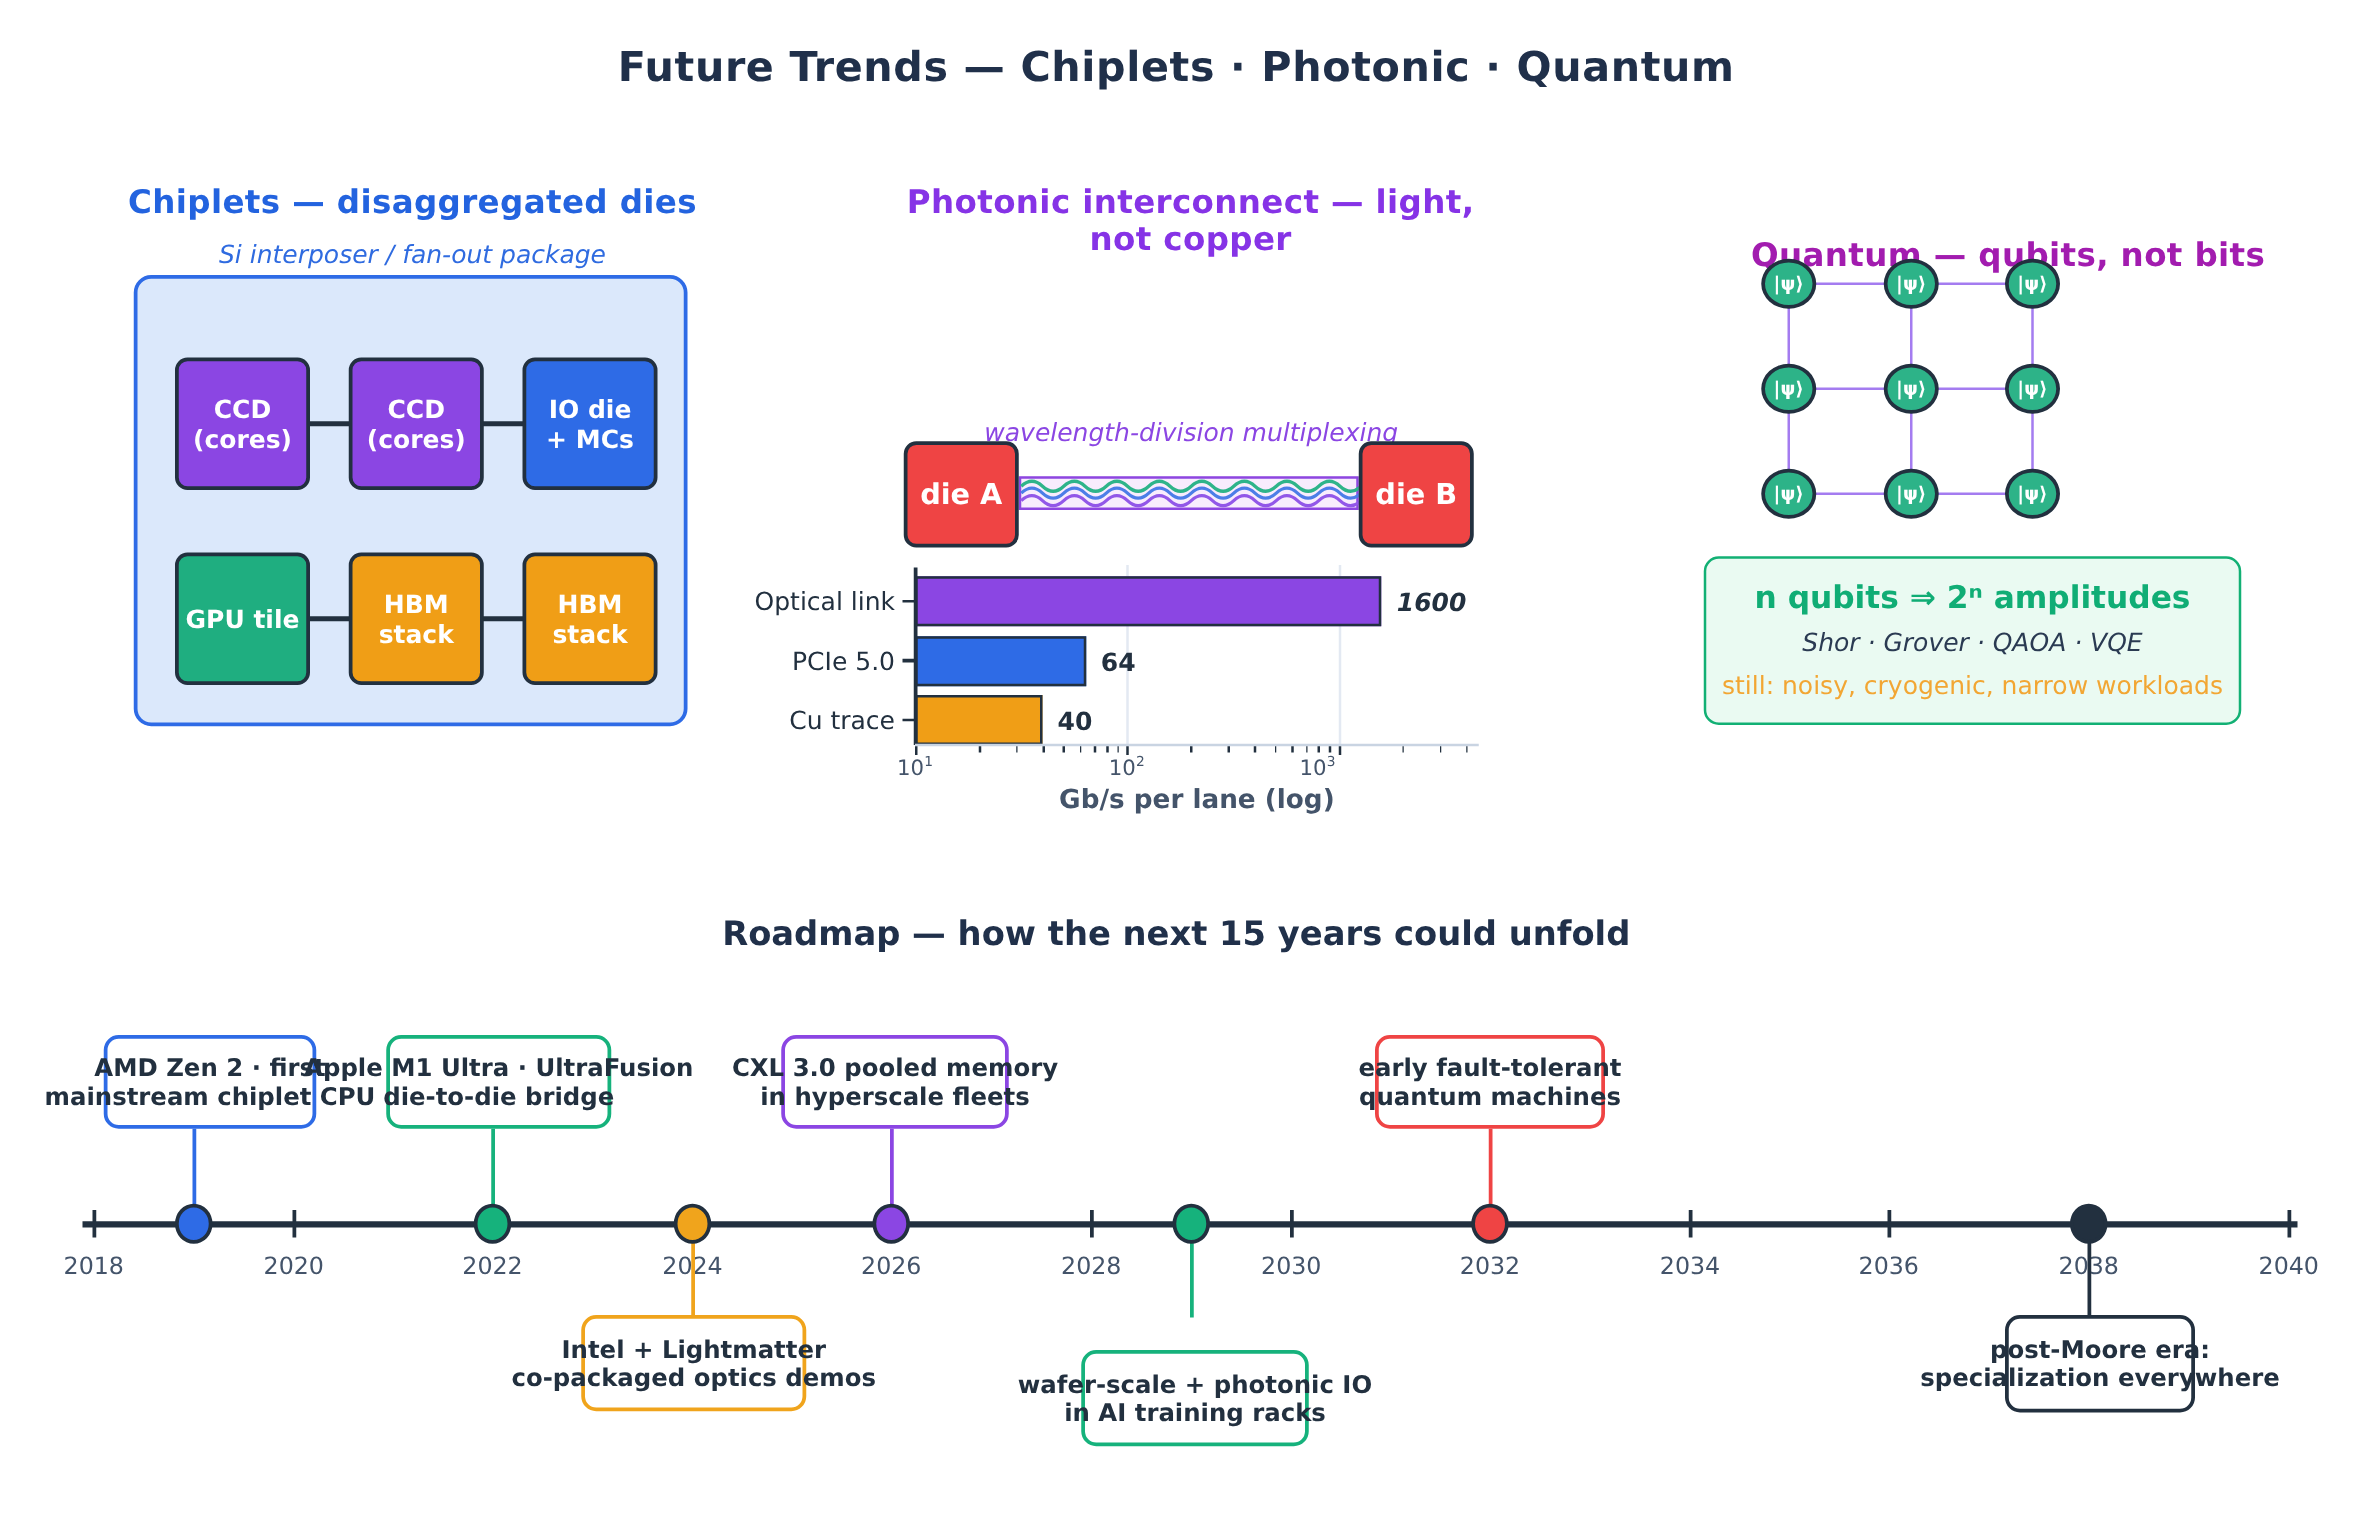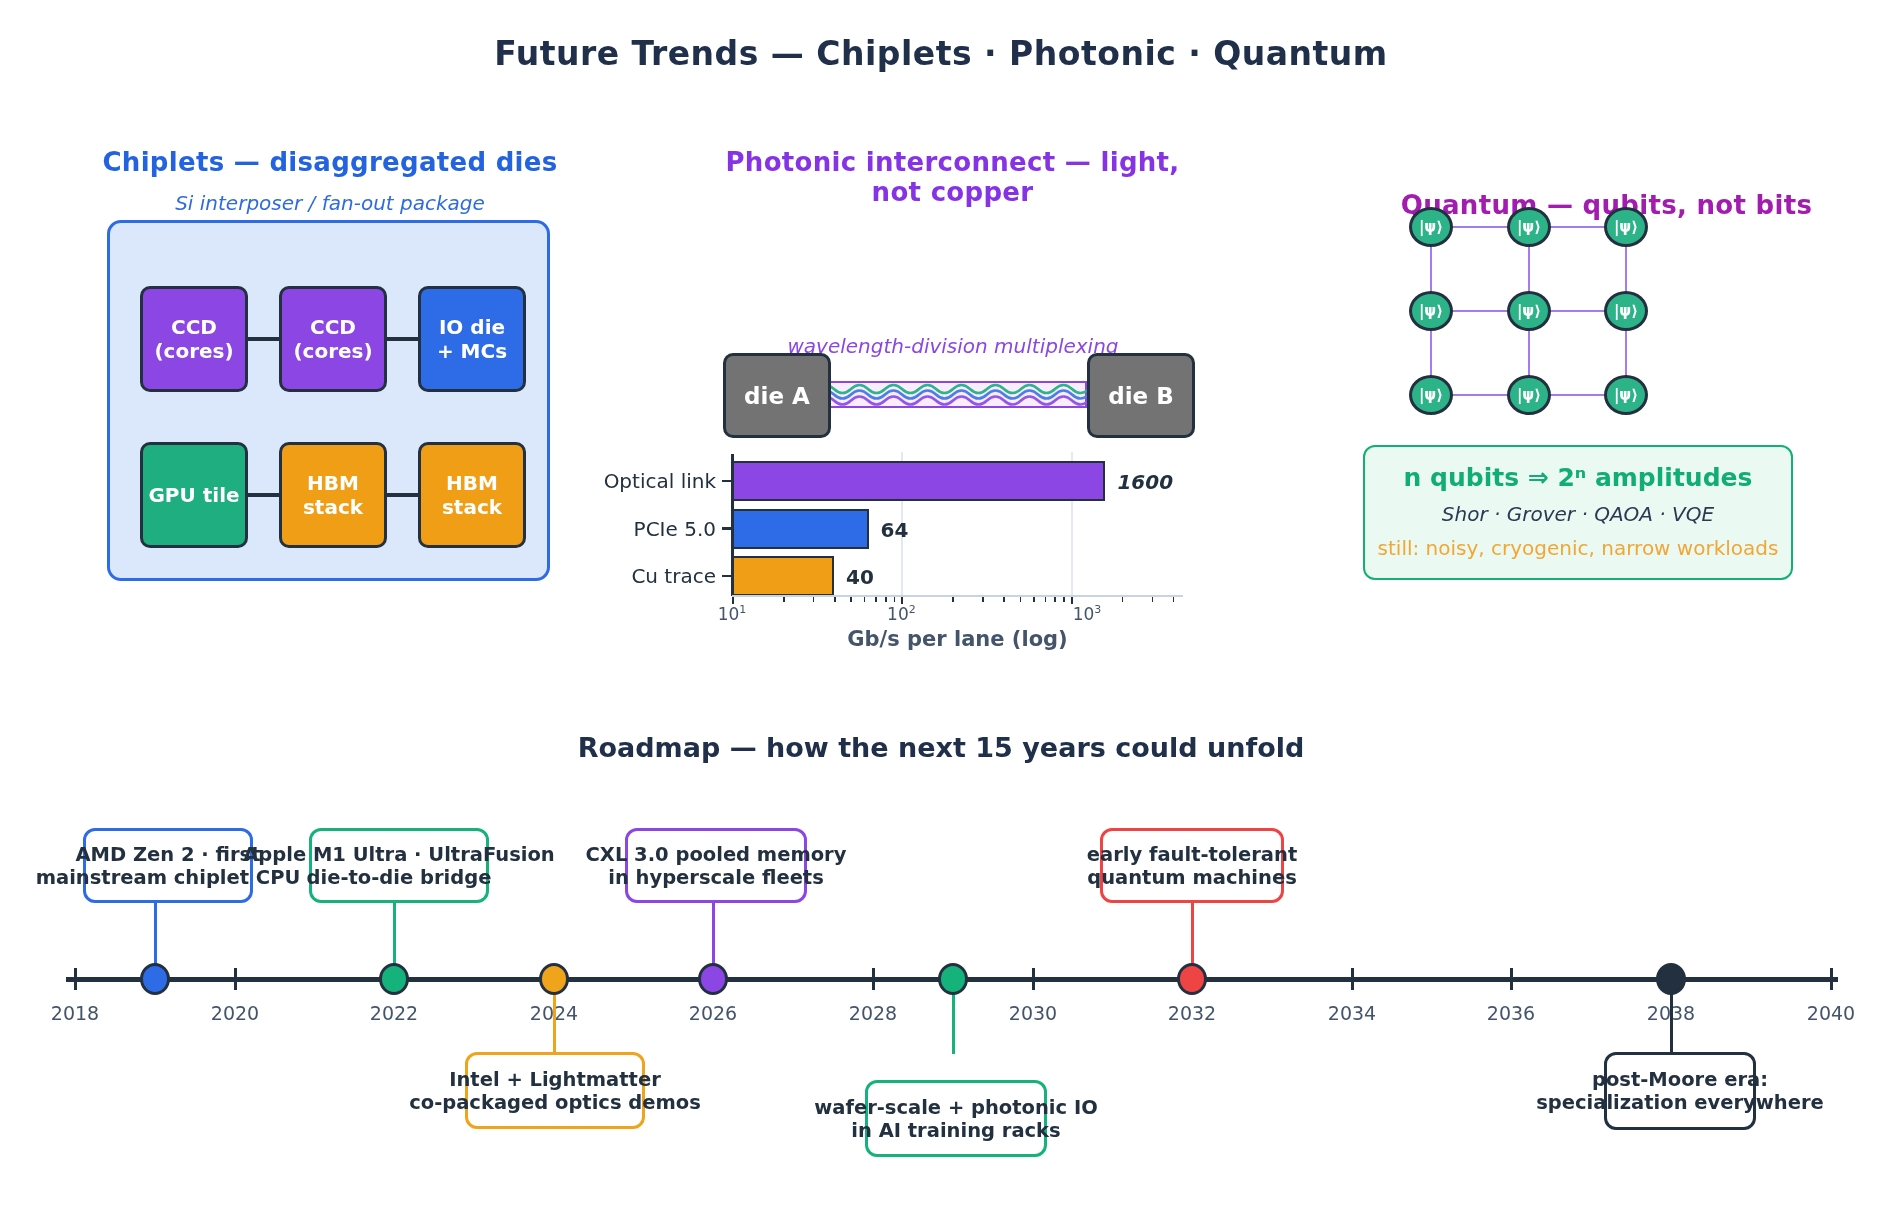--- a/index.html
+++ b/index.html
@@ -14,21 +14,21 @@
   .panel-title{top:147px;font-size:26px;font-weight:bold;letter-spacing:.3px;}
   .sub-italic{font-size:20px;font-style:italic;}
 
   
   .pkg{left:107px;top:220px;width:443px;height:361px;background:#dbe8fb;border:3px solid #2e6be6;border-radius:14px;box-sizing:border-box;}
   .tile{width:108px;height:106px;border:3px solid #22303f;border-radius:10px;box-sizing:border-box;color:#fff;
         font-weight:bold;font-size:20px;line-height:24px;display:flex;flex-direction:column;align-items:center;justify-content:center;text-align:center;}
   .conn{height:4px;background:#22303f;}
 
   
-  .die{width:108px;height:85px;border:3px solid #22303f;border-radius:10px;box-sizing:border-box;background:#737373;color:#fff;
+  .die{width:92px;height:85px;border:3px solid #22303f;border-radius:10px;box-sizing:border-box;background:#ef4444;color:#fff;
        font-weight:bold;font-size:23px;display:flex;align-items:center;justify-content:center;}
   .band{left:815px;top:381px;width:272px;height:27px;background:#f8ecfd;border:2px solid #8d46e0;box-sizing:border-box;}
 
   
   #barchart{left:732px;top:450px;width:455px;height:220px;}
   .grid{position:absolute;top:2px;height:144px;width:2px;background:#e3e9f2;}
   .bar{position:absolute;left:0;height:40px;border:2.5px solid #22303f;box-sizing:border-box;}
   .catlab{position:absolute;left:-168px;width:152px;text-align:right;font-size:20px;color:#22303f;}
   .ydash{position:absolute;left:-10px;width:10px;height:2.5px;background:#22303f;}
   .bval{position:absolute;font-weight:bold;font-size:20px;color:#22303f;}
@@ -157,21 +157,21 @@
         <div class="mnt" style="left: 322.4px;"></div>
         <div class="mnt" style="left: 331px;"></div>
         <div class="mjt" style="left: 338.8px;"></div>
         <div class="mnt" style="left: 389.8px;"></div>
         <div class="mnt" style="left: 419.6px;"></div>
         <div class="mnt" style="left: 440.8px;"></div>
       </div>
 
     <div class="tlab" style="left:0;"><span>10</span><sup>1</sup></div>
     <div class="tlab" style="left:169.4px;"><span>10</span><sup>2</sup></div>
-    <div class="tlab" style="left:355px;"><span>10</span><sup>3</sup></div>
+    <div class="tlab" style="left:322px;"><span>10</span><sup>3</sup></div>
 
     <div class="xlab">Gb/s per lane (log)</div>
   </div>
 
   <div class="abs ctr panel-title" style="left:1354px;width:505px;color:#a21caf;margin-top:43px;">Quantum — qubits, not bits</div>
 
   <div class="qline" style="left:1431px;top:225.75px;width:195px;height:2.5px;"></div>
   <div class="qline" style="left:1431px;top:309.75px;width:195px;height:2.5px;"></div>
   <div class="qline" style="left:1431px;top:393.75px;width:195px;height:2.5px;"></div>
   <div class="qline" style="left:1429.75px;top:227px;width:2.5px;height:168px;"></div>

